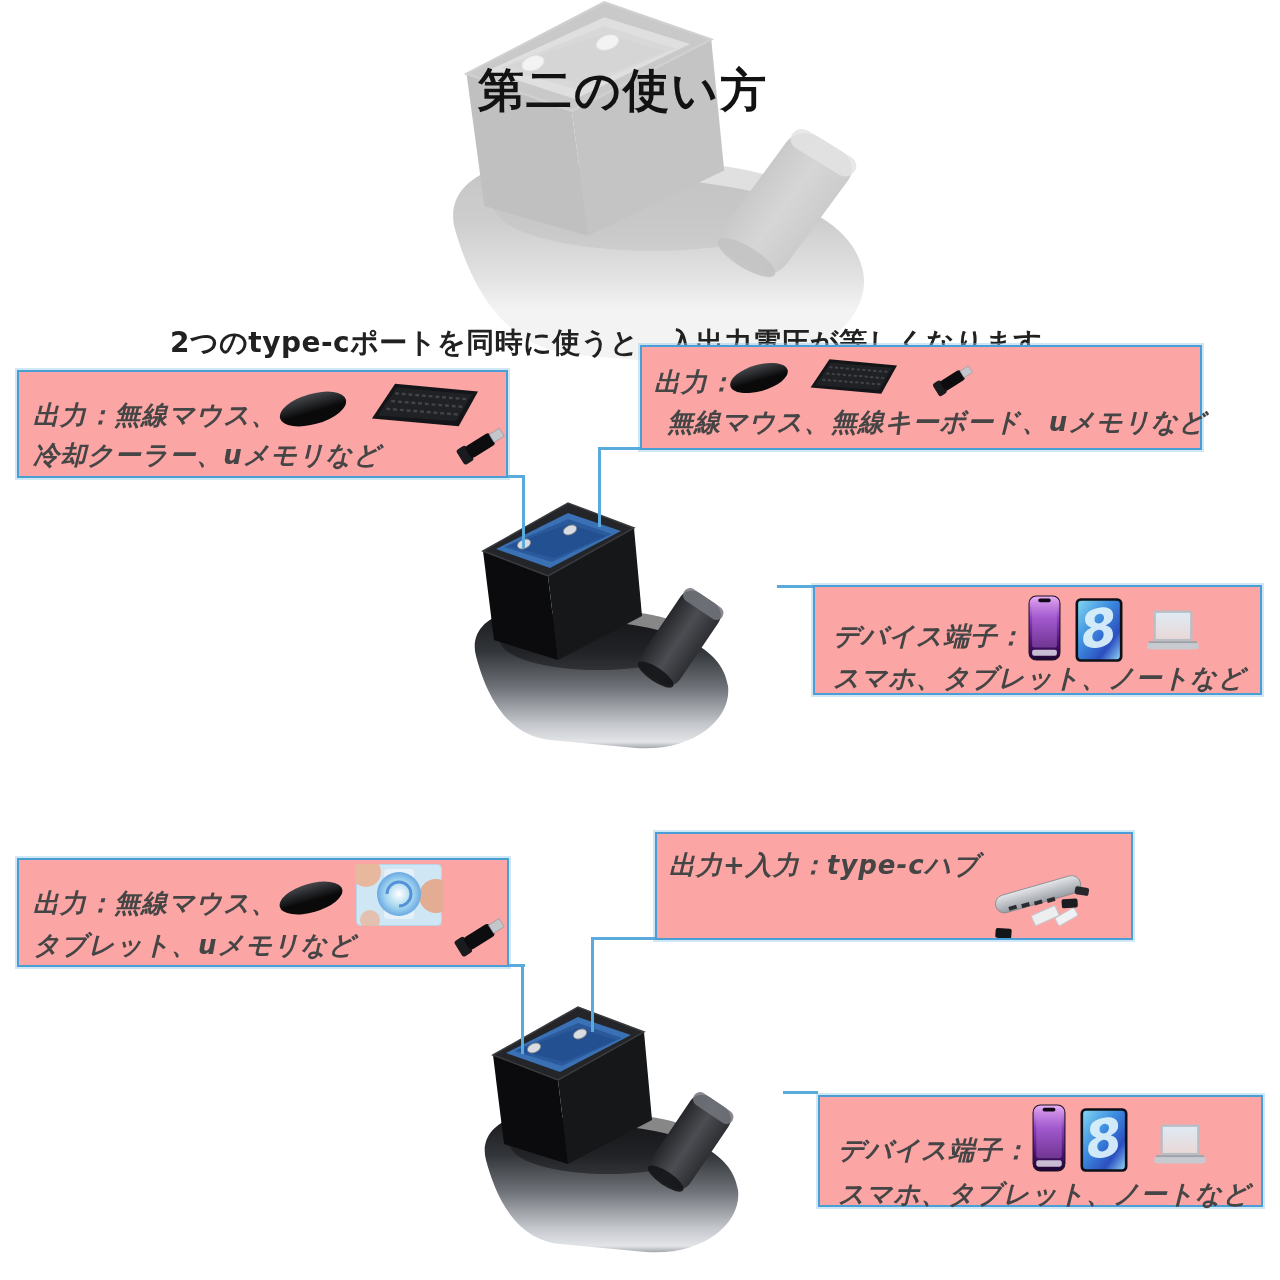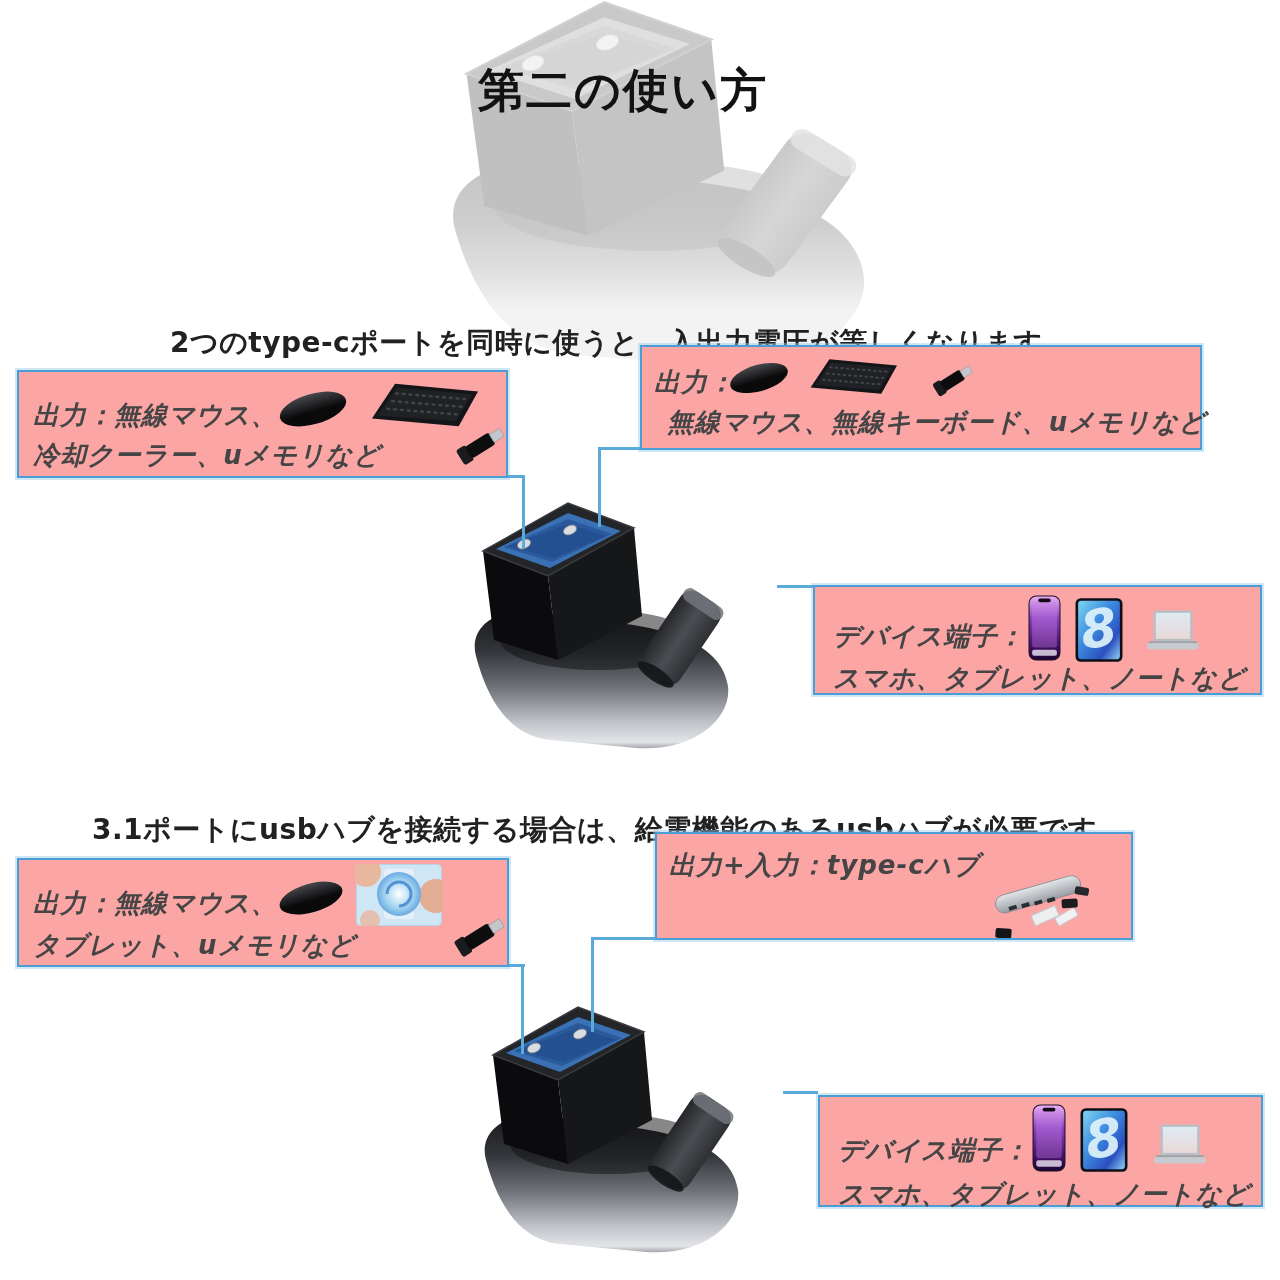--- a/index.html
+++ b/index.html
@@ -245,21 +245,20 @@
   <div class="line" style="left:508px;top:475px;width:17px;height:3px;"></div>
   <div class="line" style="left:522px;top:475px;width:3px;height:73px;"></div>
   <div class="line" style="left:598px;top:447px;width:42px;height:3px;"></div>
   <div class="line" style="left:598px;top:447px;width:3px;height:80px;"></div>
   <div class="line" style="left:777px;top:585px;width:36px;height:3px;"></div>
 
   <svg class="adapter" style="left:458px;top:488px;" viewBox="0 0 290 281">
       <use href="#adapterSym"></use>
     </svg>
 
-  <div class="heading" style="left:92px;top:787px;">3.1ポートにusbハブを接続する場合は、給電機能のあるusbハブが必要です。</div>
 
   <div class="callout" style="left:17px;top:858px;width:492px;height:109px;">
     <span class="bt" style="left:14px;top:26px;">出力：無線マウス、</span>
     <span class="icon" style="left:256px;top:18px;width:72px;height:40px;">
         <svg viewBox="0 0 80 44">
           <use href="#mouseSym"></use>
         </svg>
       </span>
     <span class="icon" style="left:336px;top:4px;width:88px;height:62px;">
         <svg viewBox="0 0 86 62">

